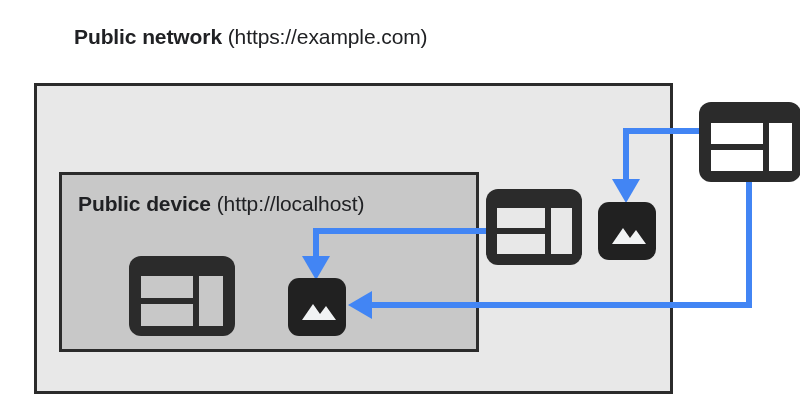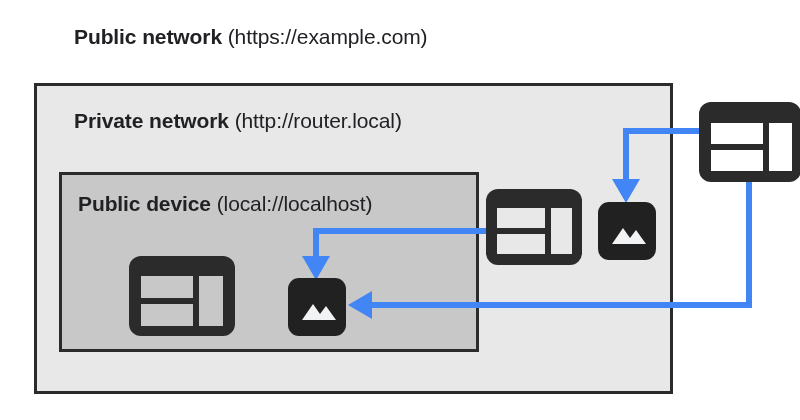--- a/index.html
+++ b/index.html
@@ -76,26 +76,23 @@
 
 <div id="stage">
 
   <div class="box" id="box-public"></div>
   <div class="box" id="box-local"></div>
 
   <div class="label" id="title-public">
     <span class="b">Public network</span><span class="n"> (https://example.com)</span>
   </div>
 
-  <div class="label" id="title-private">
-    <span class="b">Private network</span><span class="n"> (http://router.local)</span>
-  </div>
 
   <div class="label" id="title-local">
-    <span class="b">Public device</span><span class="n"> (local://localhost)</span>
+    <span class="b">Public device</span><span class="n"> (http://localhost)</span>
   </div>
 
   <svg id="wires" viewBox="0 0 800 420">
 
     <g>
       <path d="M 690 131 L 614 131 L 614 181" fill="none" stroke="#4285f4" stroke-width="6" stroke-linecap="butt"></path>
       <polygon points="600,179 628,179 614,203" fill="#4285f4"></polygon>
     </g>
 
     <g>

